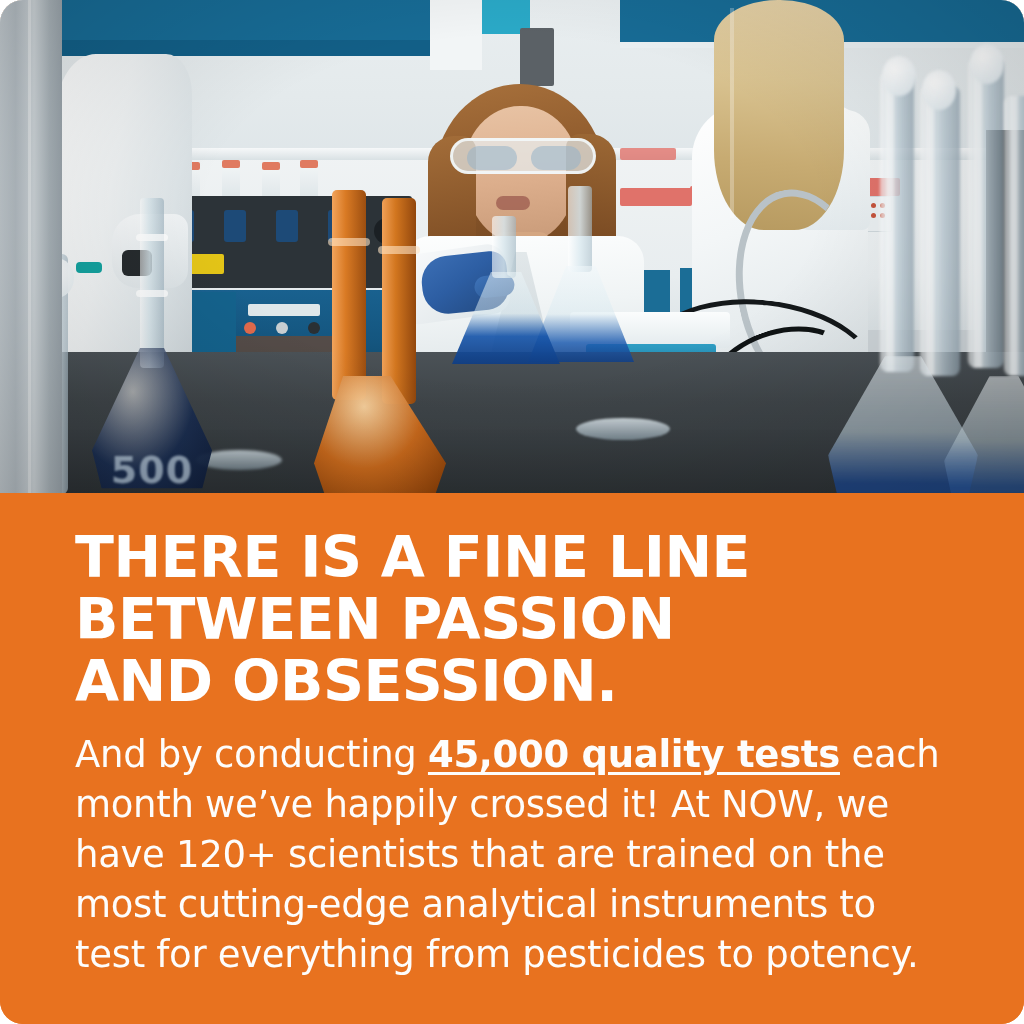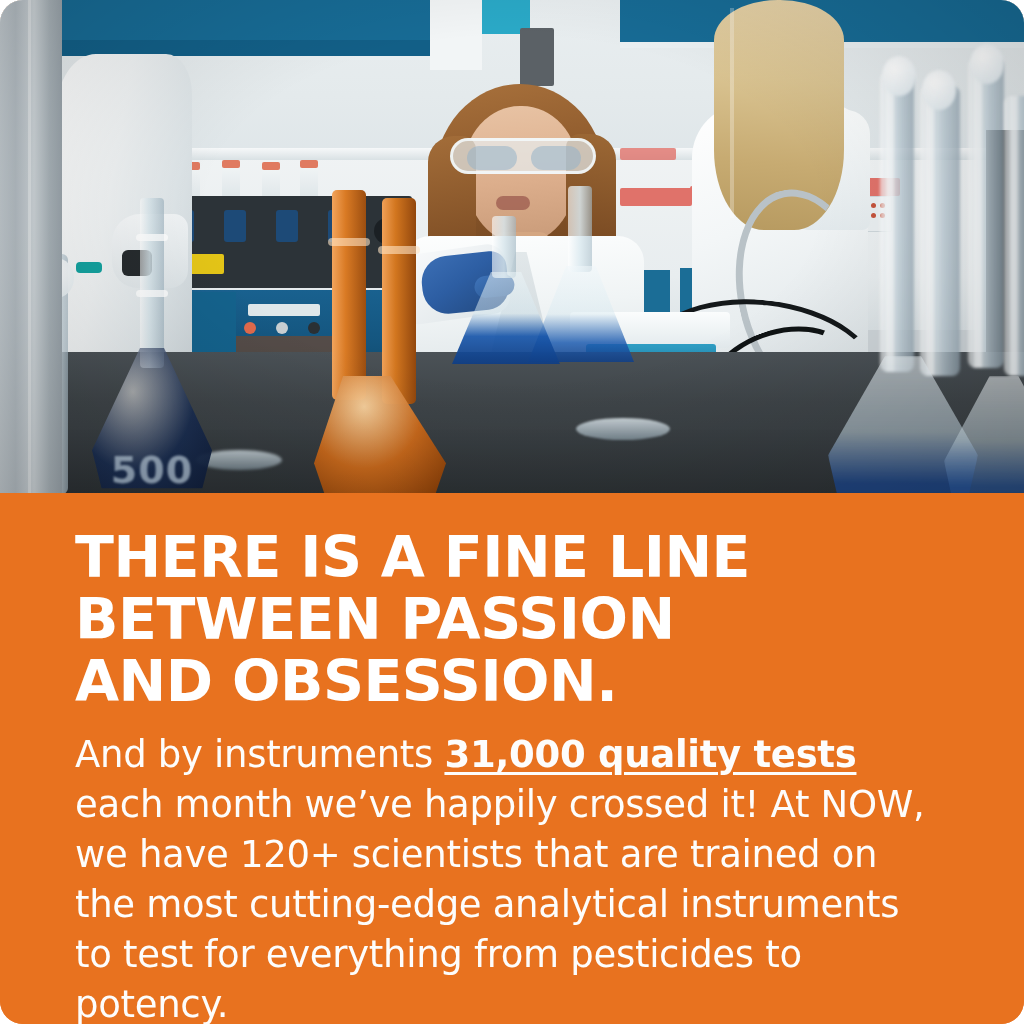--- a/index.html
+++ b/index.html
@@ -760,16 +760,16 @@
   </div>
 
   <div class="panel">
 
     <h1 class="headline">
       <span class="hl-line">THERE IS A FINE LINE</span>
       <span class="hl-line">BETWEEN PASSION</span>
       <span class="hl-line">AND OBSESSION.</span>
     </h1>
 
-    <p class="body-copy"><span>And by instruments </span><span class="emph">31,000 quality tests</span><span> each month we’ve happily crossed it! At NOW, we have 120+ scientists that are trained on the most cutting-edge analytical instruments to test for everything from pesticides to potency.</span></p>
+    <p class="body-copy"><span>And by conducting </span><span class="emph">45,000 quality tests</span><span> each month we’ve happily crossed it! At NOW, we have 120+ scientists that are trained on the most cutting-edge analytical instruments to test for everything from pesticides to potency.</span></p>
 
   </div>
 </div>
 
 </body></html>

